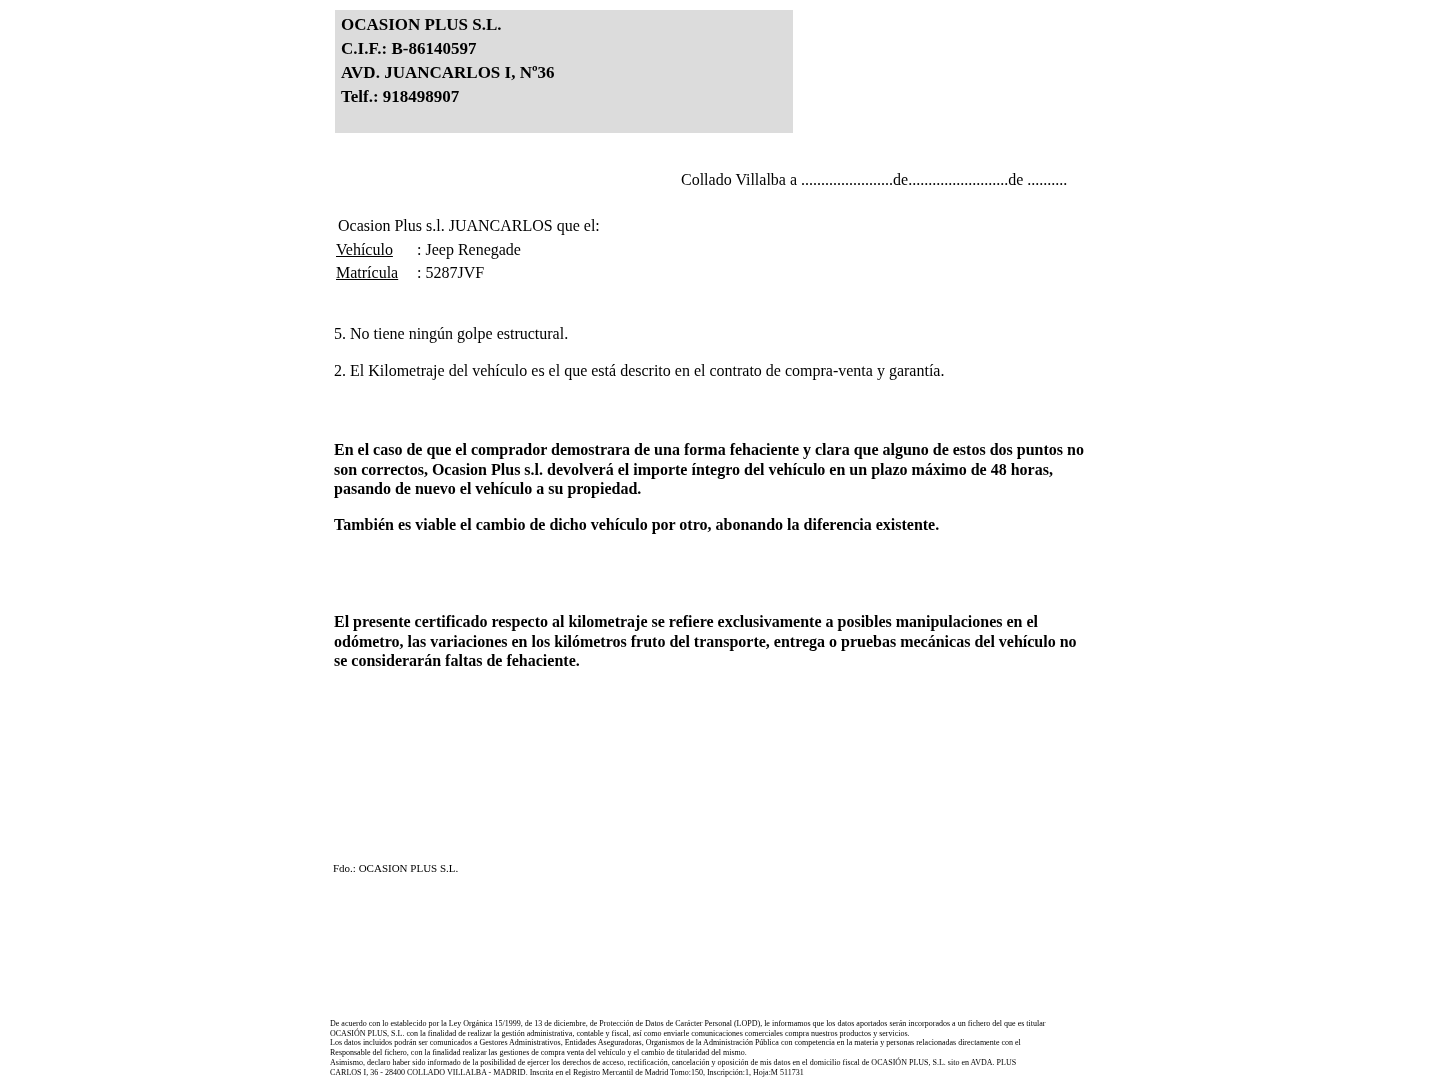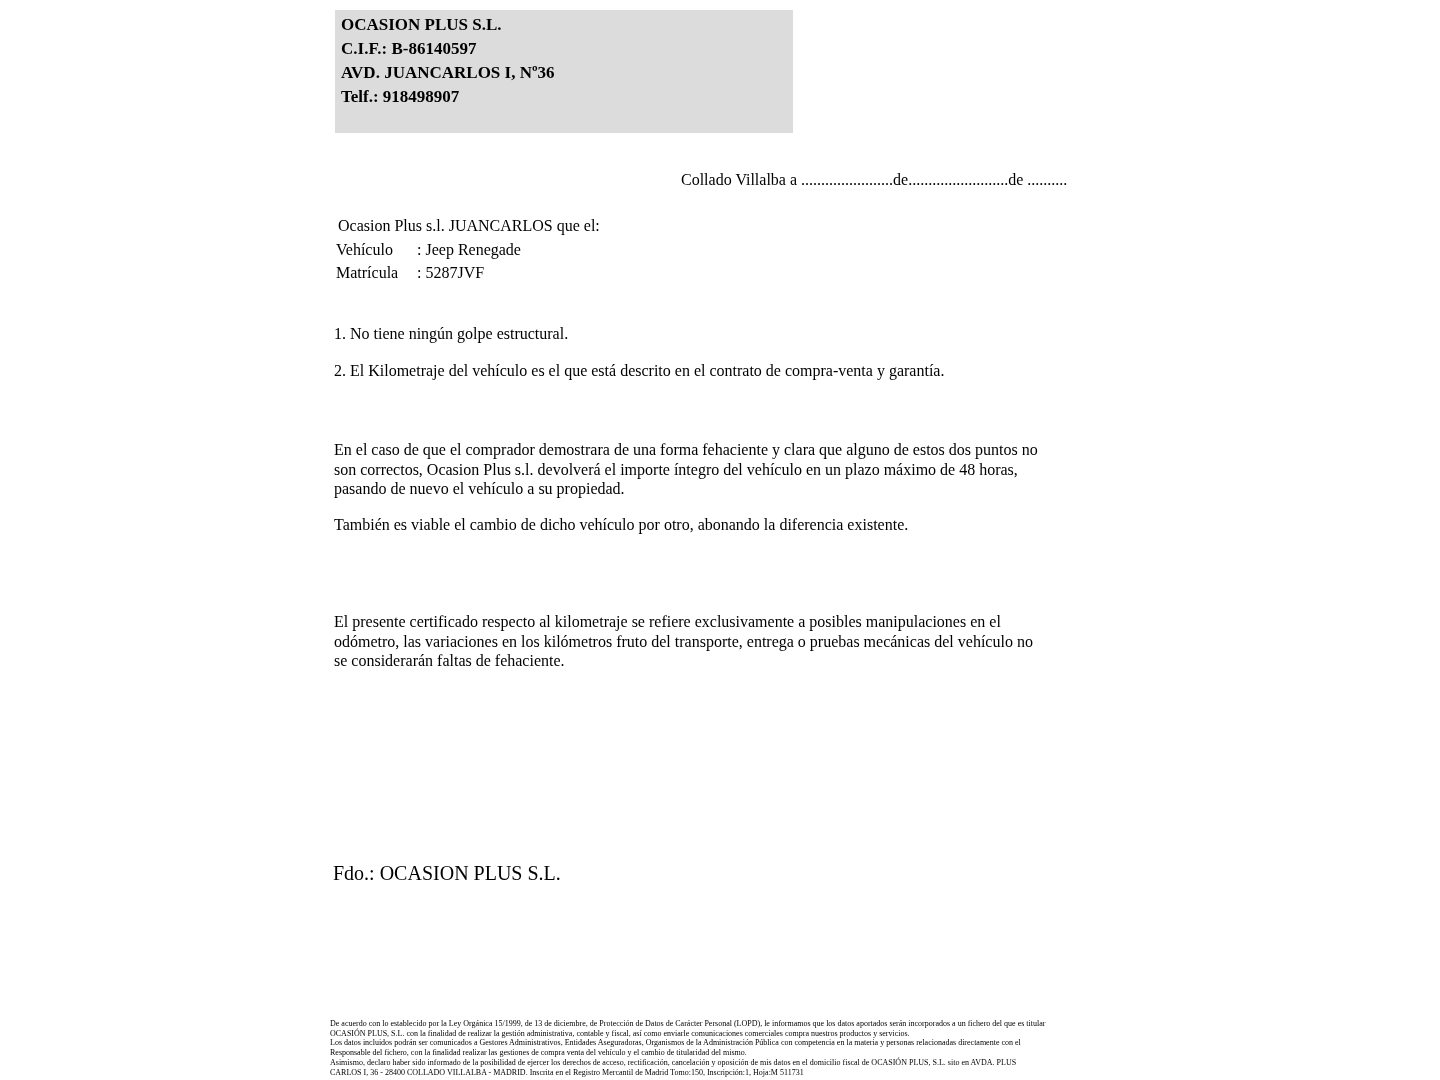--- a/index.html
+++ b/index.html
@@ -50,48 +50,50 @@
     position: absolute;
     left: 336px;
     font-size: 16px;
     white-space: nowrap;
   }
   .field-row .lbl {
     display: inline-block;
     width: 81px;
   }
   .field-row .lbl span {
+    text-decoration: underline;
     margin-top: 48px;
   }
   .row-vehicle  { top: 241px; }
   .row-plate    { top: 264px; }
   .point {
     position: absolute;
     left: 334px;
     font-size: 16px;
     white-space: nowrap;
   }
   .point-1 { top: 325px; }
   .point-2 { top: 362px; }
   .para {
     position: absolute;
     left: 334px;
     font-size: 16px;
     line-height: 19.5px;
     white-space: nowrap;
+    font-weight: bold;
   }
   .para-1 { top: 440px; }
   .para-2 { top: 515px; }
   .para-3 { top: 555px; }
   .para-4 { top: 612px; }
   .signature {
     position: absolute;
     left: 333px;
     top: 862px;
-    font-size: 20px;
+    font-size: 11px;
     white-space: nowrap;
   }
   .legal-footer {
     position: absolute;
     left: 330px;
     top: 1019px;
     font-size: 8px;
     line-height: 9.7px;
     white-space: nowrap;
   }
@@ -113,21 +115,21 @@
   <div class="certify-intro">Ocasion Plus s.l. JUANCARLOS que el:</div>
 
   <div class="field-row row-vehicle">
     <span class="lbl"><span>Vehículo</span></span><span>: Jeep Renegade</span>
   </div>
 
   <div class="field-row row-plate">
     <span class="lbl"><span>Matrícula</span></span><span>: 5287JVF</span>
   </div>
 
-  <div class="point point-1">1. No tiene ningún golpe estructural.</div>
+  <div class="point point-1">5. No tiene ningún golpe estructural.</div>
   <div class="point point-2">2. El Kilometraje del vehículo es el que está descrito en el contrato de compra-venta y garantía.</div>
 
   <div class="para para-1">
     <div>En el caso de que el comprador demostrara de una forma fehaciente y clara que alguno de estos dos puntos no</div>
     <div>son correctos, Ocasion Plus s.l. devolverá el importe íntegro del vehículo en un plazo máximo de 48 horas,</div>
     <div>pasando de nuevo el vehículo a su propiedad.</div>
   </div>
 
   <div class="para para-2">
     <div>También es viable el cambio de dicho vehículo por otro, abonando la diferencia existente.</div>

